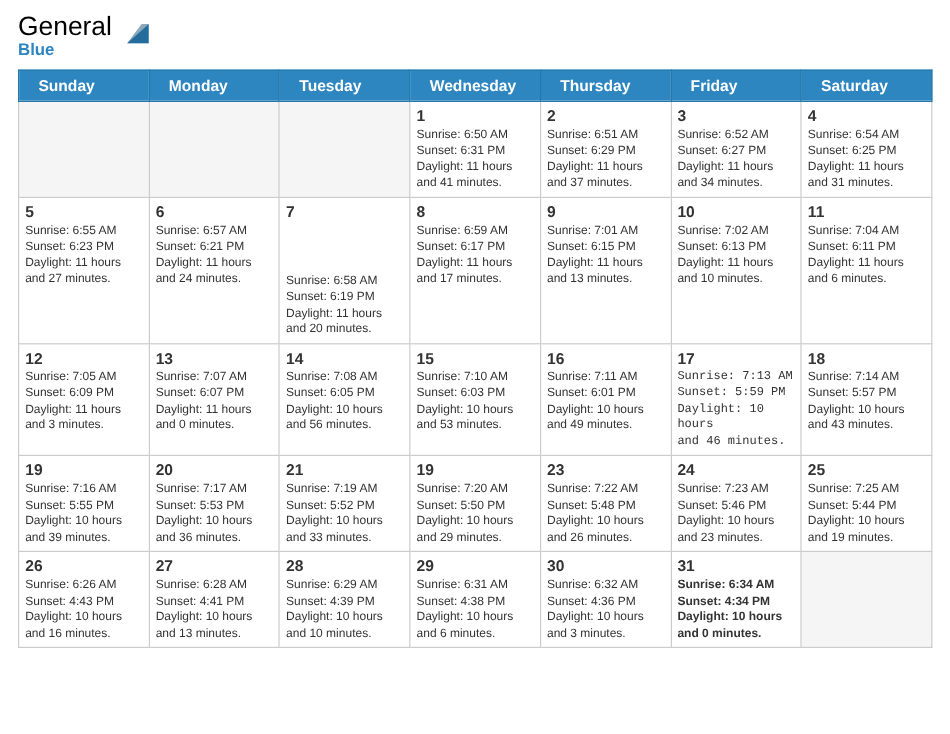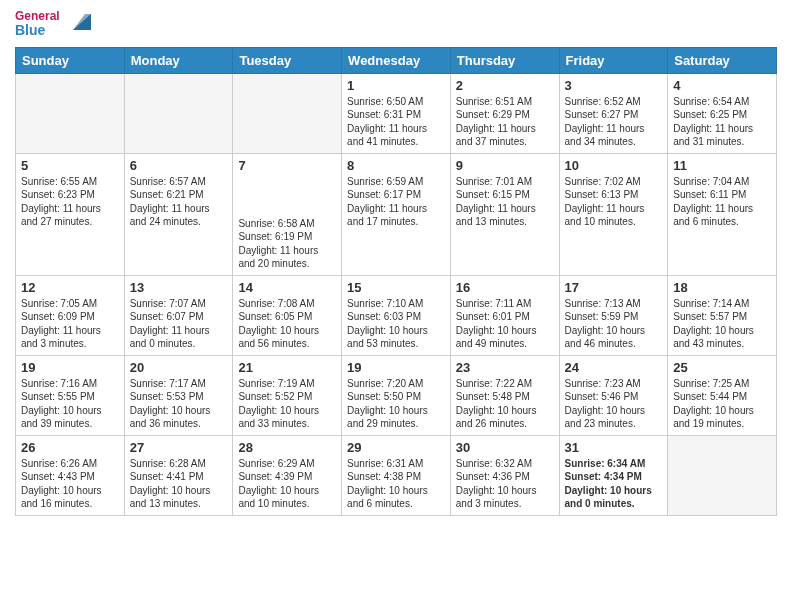--- a/index.html
+++ b/index.html
@@ -31,21 +31,21 @@
     }
     .calendar {
       width: 100%;
       border-collapse: collapse;
       table-layout: fixed;
     }
     .calendar th {
       background: #2e86c1;
       color: #fff;
       text-align: left;
-      padding: 5px 6px;
+      padding: 5px 16px;
       font-size: 13px;
       font-weight: 600;
       border: 1px solid #2478aa;
     }
     .calendar td {
       border: 1px solid #ccc;
       vertical-align: top;
       padding: 4px 5px;
       height: 80px;
       background: #fff;
@@ -69,21 +69,21 @@
   </style>
 </head>
 <body>
 
 <div class="page">
   <div class="header">
     <div class="logo">
       <div>
         <div style="display:flex;align-items:center;">
           <div>
-            <div style="font-size:12px;font-weight:bold;color:#be185d;line-height:1.1;">General</div>
+            <div style="font-size:22px;font-weight:normal;color:#000000;line-height:1.1;">General</div>
             <div style="font-size:14px;font-weight:bold;color:#2e86c1;line-height:1.1;">Blue</div>
           </div>
           <svg width="28" height="28" viewBox="0 0 28 28" style="margin-left:3px;margin-top:-4px;">
             <polygon points="10,22 28,6 28,22" fill="#2e86c1"></polygon>
             <polygon points="10,22 22,6 28,6 28,22" fill="#1a5276" opacity="0.5"></polygon>
           </svg>
         </div>
       </div>
     </div>
     <div class="title-block">
@@ -220,21 +220,21 @@
           </td>
           <td>
             <span class="day-number">16</span>
             <div class="cell-info" style="white-space: pre-line;">Sunrise: 7:11 AM
 Sunset: 6:01 PM
 Daylight: 10 hours
 and 49 minutes.</div>
           </td>
           <td>
             <span class="day-number">17</span>
-            <div class="cell-info" style="white-space: pre-line;">Sunrise: 7:13 AM
+            <div class="cell-info" style="white-space: pre-line; font-family: Liberation Mono, monospace;">Sunrise: 7:13 AM
 Sunset: 5:59 PM
 Daylight: 10 hours
 and 46 minutes.</div>
           </td>
           <td>
             <span class="day-number">18</span>
             <div class="cell-info" style="white-space: pre-line;">Sunrise: 7:14 AM
 Sunset: 5:57 PM
 Daylight: 10 hours
 and 43 minutes.</div>

